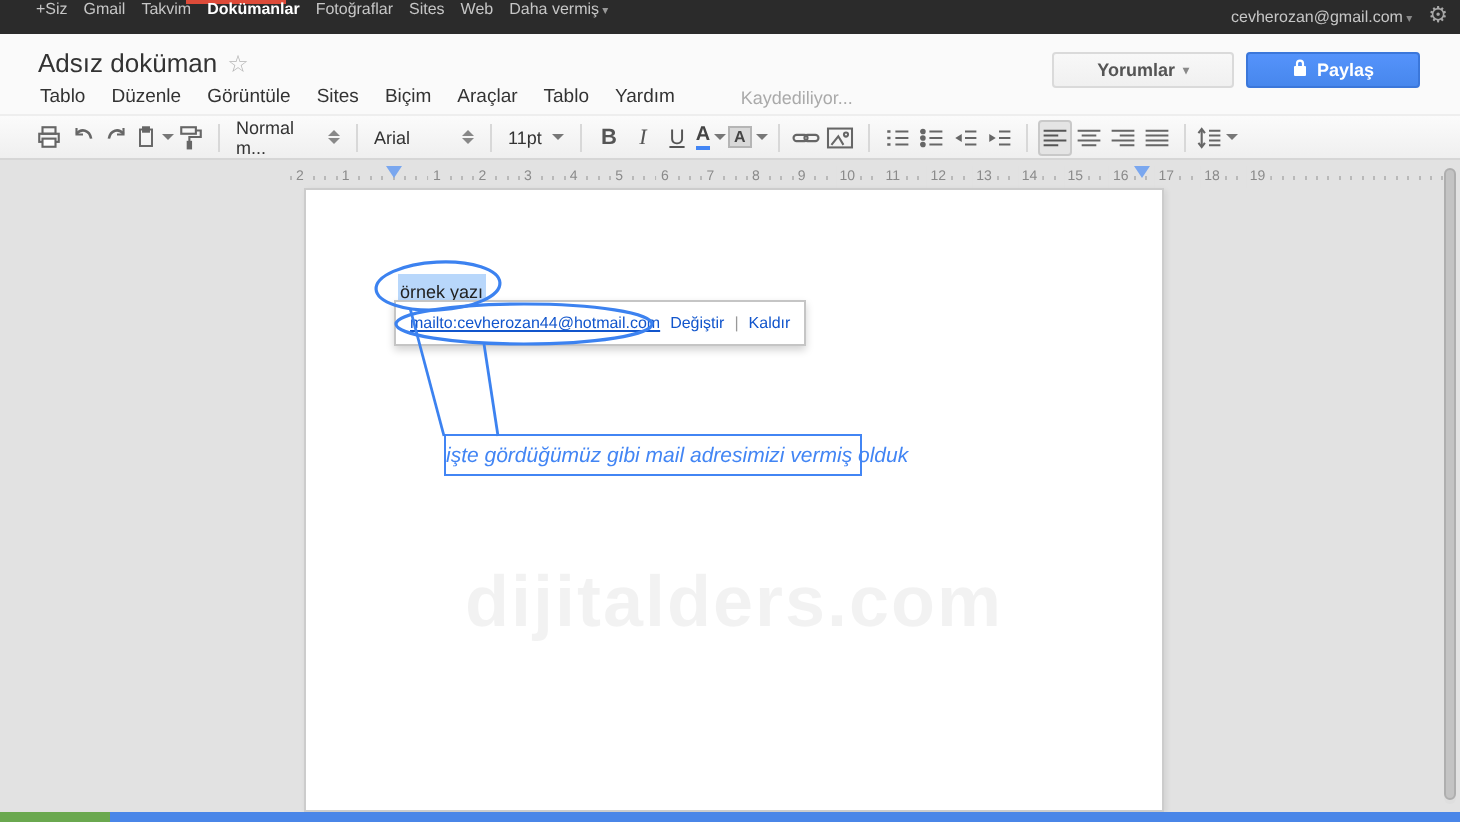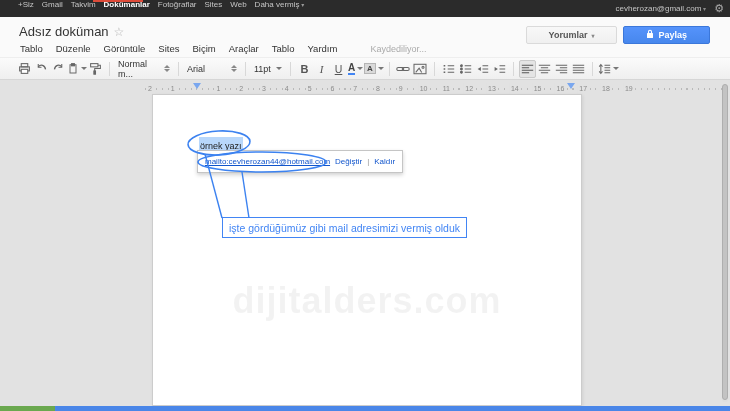--- a/index.html
+++ b/index.html
@@ -66,23 +66,23 @@
   #page { position:absolute; left:152px; top:14px; width:430px; height:312px; background:#fff;
     border:1px solid #ccc; box-shadow:1px 1px 3px rgba(0,0,0,0.08); }
   #sel-text { position:absolute; left:199px; top:57px; font-size:9px; color:#222;
     background:#b8d7fb; padding:4px 1px; white-space:nowrap; }
   #link-bubble { position:absolute; left:197px; top:70px; height:23px; background:#fff;
     border:1px solid #c5c5c5; box-shadow:0 2px 4px rgba(0,0,0,0.18); display:flex; align-items:center;
     gap:5px; padding:0 7px; white-space:nowrap; z-index:5; }
   #link-url { font-size:8px; color:#1155cc; text-decoration:underline; cursor:pointer; }
   #link-change,#link-remove { font-size:8px; color:#1155cc; cursor:pointer; }
   #link-divider { font-size:8px; color:#999; }
-  #callout { position:absolute; left:222px; top:137px; width:245px; height:21px;
-    border:1.5px solid #4285f4; background:#fff; display:flex; align-items:center; justify-content:center;
-    z-index:4; }
+  #callout { position:absolute; left:222px; top:137px; width:209px; height:21px;
+    border:1.5px solid #4285f4; background:#fff; display:flex; align-items:center; justify-content:flex-start;
+    z-index:4;font-style:italic; }
   #callout span { font-size:10.5px; color:#4285f4; white-space:nowrap; }
   #watermark { position:absolute; left:152px; top:200px; width:430px; text-align:center;
     font-size:36px; font-weight:bold; letter-spacing:1px; color:rgba(0,0,0,0.05); }
   #annotations { position:absolute; left:0; top:0; width:730px; height:326px; pointer-events:none; z-index:6; }
   #scrollbar { position:absolute; right:2px; top:4px; width:6px; height:318px; background:#dedede;
     border-radius:3px; }
   #scroll-thumb { position:absolute; left:0; top:0; width:6px; height:316px; background:#c3c3c3;
     border:1px solid #aeaeae; border-radius:3px; cursor:pointer; }
 
   

